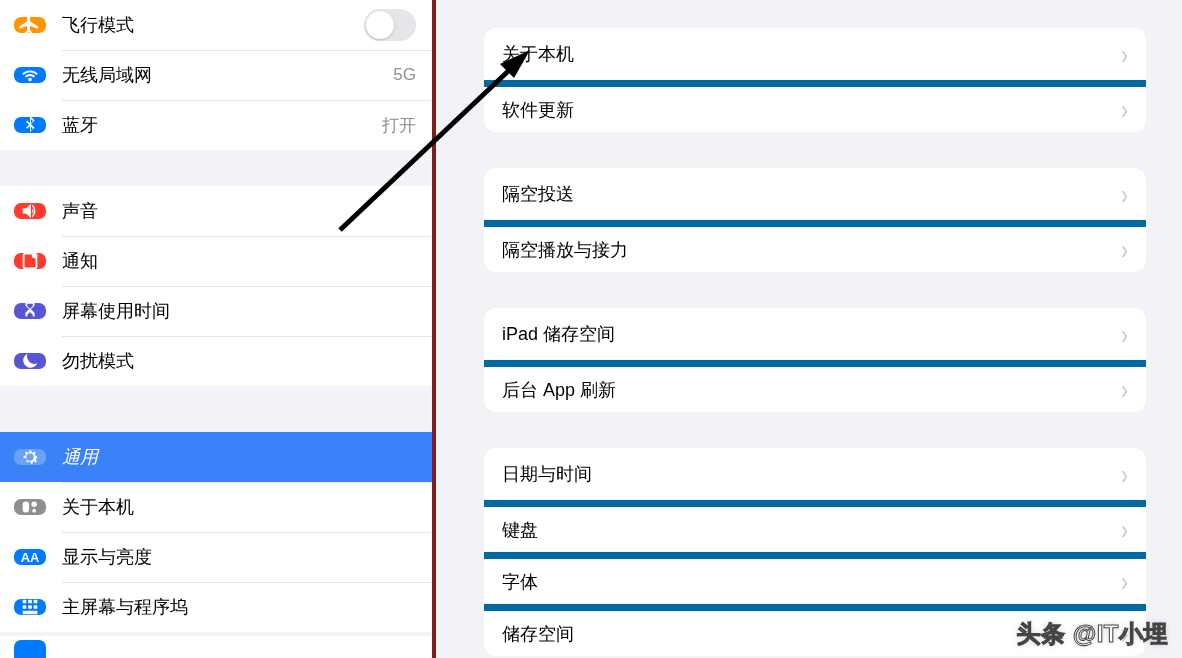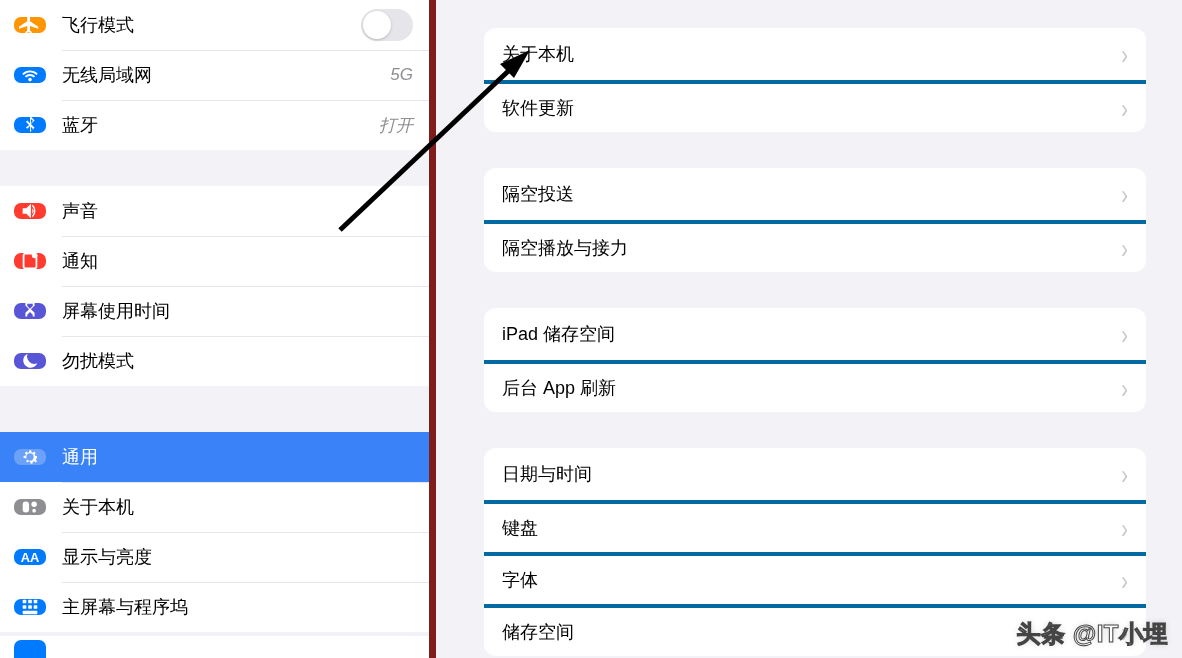--- a/index.html
+++ b/index.html
@@ -1,45 +1,45 @@
 <!DOCTYPE html>
 <html><head>
   <meta charset="utf-8">
   <style>
     * { margin: 0; padding: 0; box-sizing: border-box; font-family: -apple-system, "PingFang SC", sans-serif; }
     body { width: 1182px; height: 658px; background: #f2f2f7; display: flex; overflow: hidden; position: relative; }
 
     .sidebar {
       width: 436px;
       background: #fff;
-      border-right: 7px solid #7f1d1d;
+      border-right: 4px solid #7f1d1d;
       overflow-y: auto;
     }
     .grp { background: #fff; }
     .gap { height: 36px; background: #f2f2f7; }
     .sm-gap { height: 46px; background: #f2f2f7; }
 
     .row {
       display: flex; align-items: center;
       padding: 8px 16px 8px 14px;
       min-height: 50px; position: relative;
       background: #fff;
     }
     .row + .row::before {
       content: ""; position: absolute; left: 62px; right: 0; top: 0; height: 1px; background: #e5e5ea;
     }
     .row.selected { background: #3a82f7; }
-    .row.selected .label { color: #fff; }
+    .row.selected .label { color: #fff; font-style: italic; }
 
     .icon-box {
       width: 32px; height: 16px; border-radius: 7px; flex-shrink: 0; margin-right: 16px;
       display: flex; align-items: center; justify-content: center;
     }
     .label { font-size: 18px; color: #000; flex: 1; }
-    .trail { font-size: 17px; color: #8e8e93; font-style: italic; }
+    .trail { font-size: 17px; color: #8e8e93; }
 
     .toggle {
       width: 52px; height: 32px; border-radius: 16px; background: #e5e5ea; position: relative;
     }
     .toggle::after {
       content: ""; position: absolute; left: 2px; top: 2px; width: 28px; height: 28px;
       background: #fff; border-radius: 50%; box-shadow: 0 1px 3px rgba(0,0,0,.2);
     }
 
     
@@ -48,21 +48,21 @@
     .c-gray { background: #8e8e93; } .c-sel { background: rgba(255,255,255,.25); }
 
     .detail { flex: 1; padding: 28px 36px 17px 48px; overflow-y: auto; }
     .card {
       background: #fff; border-radius: 12px; overflow: hidden; margin-bottom: 36px;
     }
     .drow {
       display: flex; align-items: center; padding: 0 18px;
       height: 52px; position: relative;
     }
-    .drow + .drow { border-top: 4px solid #0369a1; }
+    .drow + .drow { border-top: 7px solid #0369a1; }
     .dlabel { font-size: 18px; color: #000; flex: 1; }
     .chev { color: #c7c7cc; font-size: 20px; transform: scaleY(1.4); }
 
     svg { display: block; }
     .ico { width: 22px; height: 22px; }
 
     
     .arrow-overlay {
       position: absolute; left: 330px; top: 40px; width: 210px; height: 200px;
       pointer-events: none;

